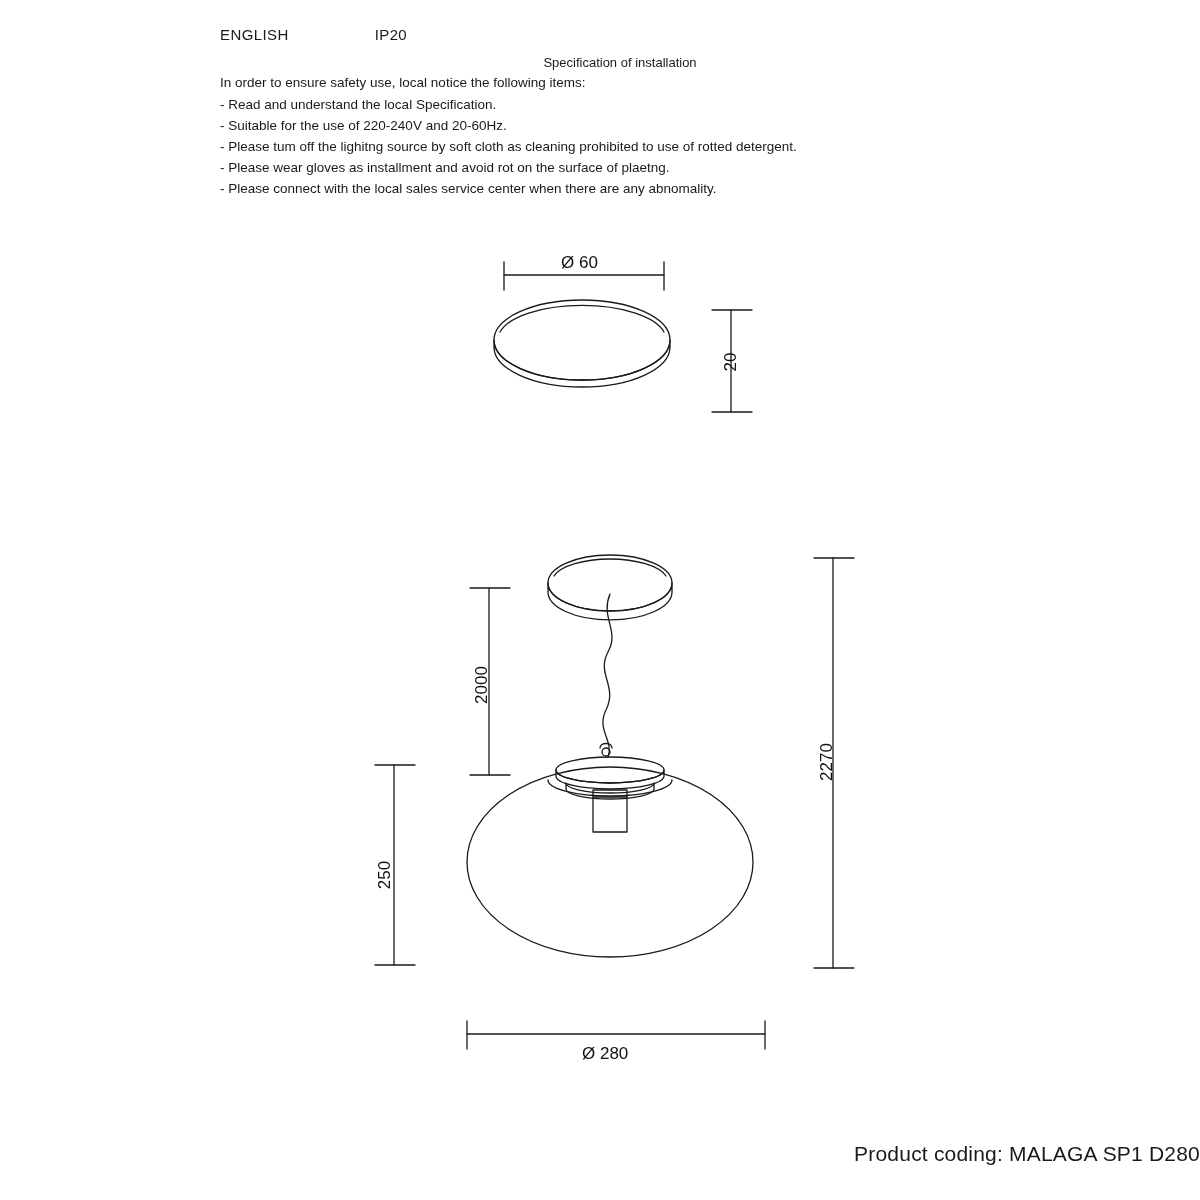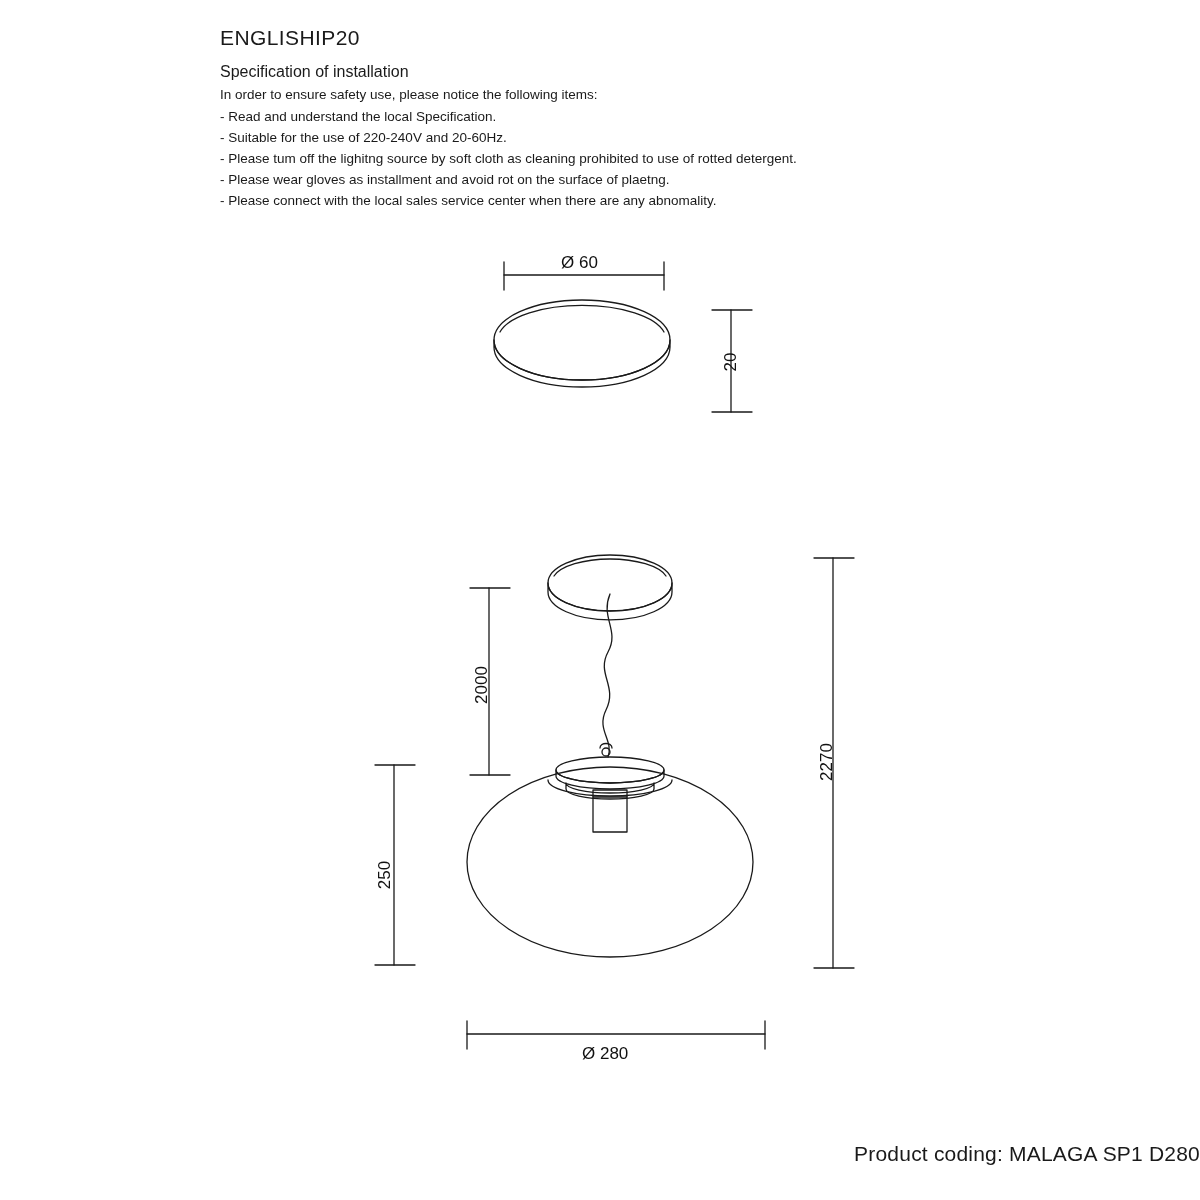--- a/index.html
+++ b/index.html
@@ -24,27 +24,29 @@
   
   .header {
     position: absolute;
     left: 220px;
     top: 26px;
     width: 800px;
   }
   .header-row {
     display: flex;
     align-items: baseline;
-    font-size: 21px;
+    gap: 86px;
+    font-size: 15px;
     letter-spacing: 0.4px;
     margin-bottom: 10px;
   }
   .spec-title {
-    font-size: 16px;
+    font-size: 13px;
     line-height: 1.55;
+    text-align: center;
   }
   .spec-intro {
     font-size: 13.5px;
     line-height: 1.55;
   }
   .spec-list {
     list-style: none;
     margin: 0;
     padding: 0;
     font-size: 13.5px;
@@ -89,21 +91,21 @@
 <body>
 
 <div class="page">
 
   <div class="header">
     <div class="header-row">
       <span>ENGLISH</span>
       <span>IP20</span>
     </div>
     <div class="spec-title">Specification of installation</div>
-    <div class="spec-intro">In order to ensure safety use, please notice the following items:</div>
+    <div class="spec-intro">In order to ensure safety use, local notice the following items:</div>
     <ul class="spec-list">
       <li>- Read and understand the local Specification.</li>
       <li>- Suitable for the use of 220-240V and 20-60Hz.</li>
       <li>- Please tum off the lighitng source by soft cloth as cleaning prohibited to use of rotted detergent.</li>
       <li>- Please wear gloves as installment and avoid rot on the surface of plaetng.</li>
       <li>- Please connect with the local sales service center when there are any abnomality.</li>
     </ul>
   </div>
 
   <div class="drawing">

